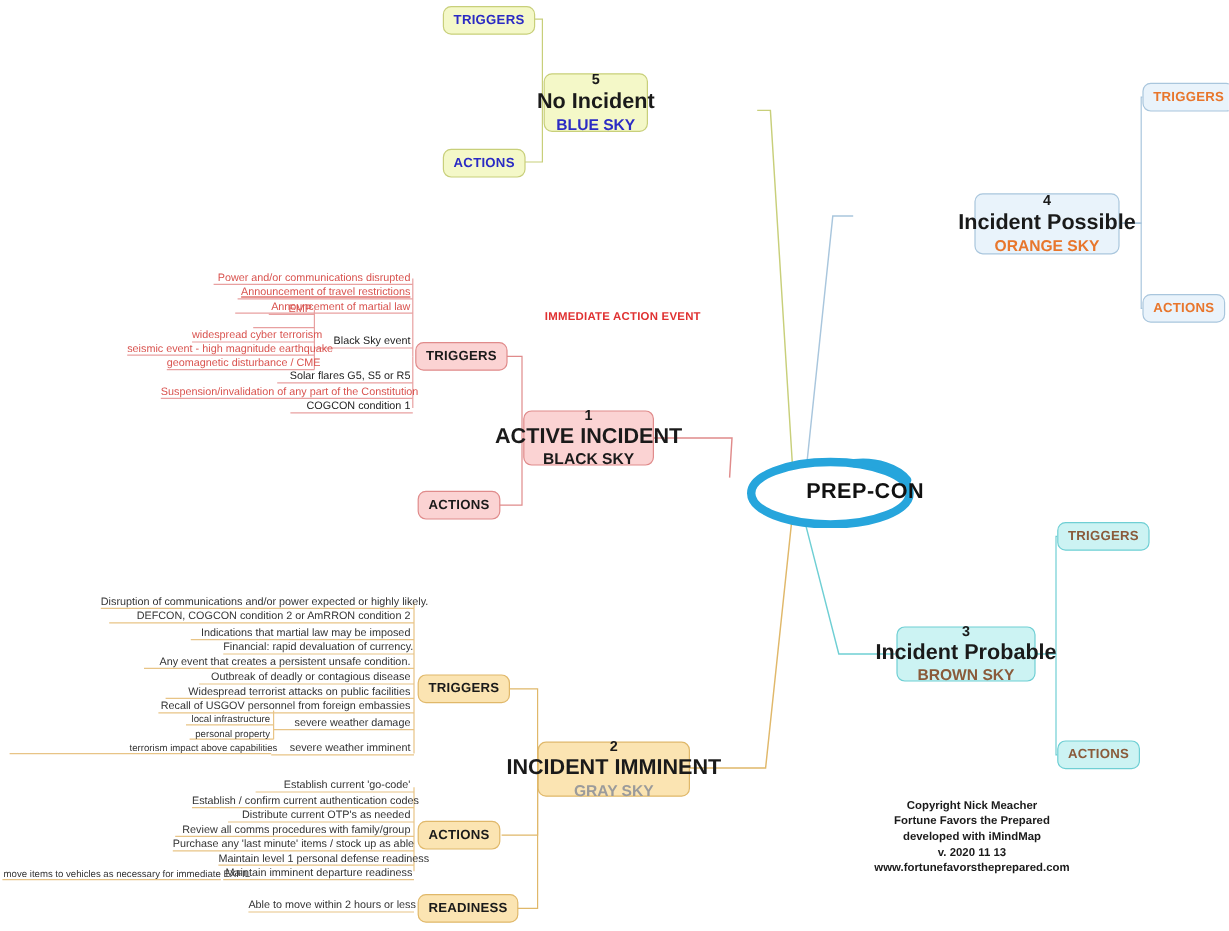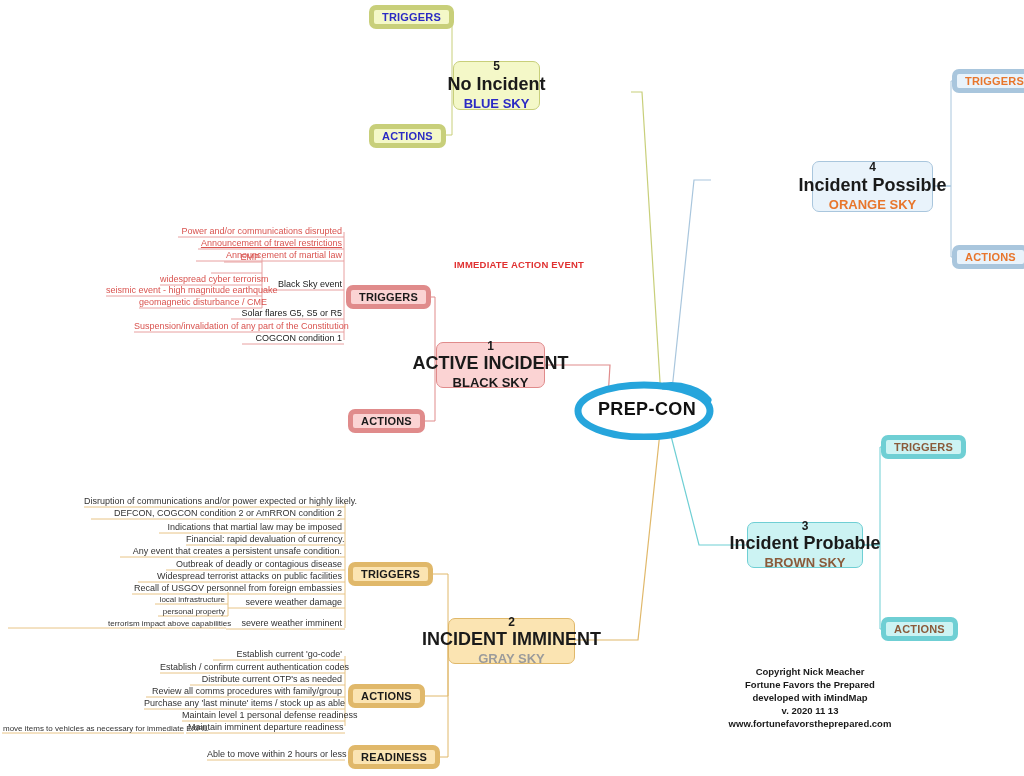--- a/index.html
+++ b/index.html
@@ -38,21 +38,21 @@
   }
   .node .num { font-weight: bold; font-size: 12px; color: #1a1a1a; }
   .node .ttl { font-weight: bold; font-size: 18px; color: #1a1a1a; white-space: nowrap;}
   .node .sky { font-weight: bold; font-size: 13px; white-space: nowrap;}
 
   
   .pill {
     position: absolute;
     box-sizing: border-box;
     border-radius: 7px;
-    border: 5px solid #701a75;
+    border: 1px solid #701a75;
     font-weight: bold;
     font-size: 11px;
     letter-spacing: .2px;
     display: flex;
     align-items: center;
     justify-content: center;
     padding: 0 8px;
     height: 24px;
     white-space: nowrap;
   }
@@ -99,23 +99,23 @@
     font-size: 9.5px;
     font-weight: bold;
     color: #e03131;
     letter-spacing: .2px;
     white-space: nowrap;
   }
 
   
   #root-node {
     position: absolute;
-    left: 572px; top: 378px;
+    left: 620px; top: 378px;
     width: 150px; height: 62px;
-    display: flex; align-items: center; justify-content: center;
+    display: flex; align-items: center; justify-content: flex-end;
   }
   #root-node .root-label {
     position: relative; z-index: 3;
     font-size: 18px; font-weight: bold; color: #111;
     letter-spacing: .4px;
   }
 
   
   #copyright {
     position: absolute;

